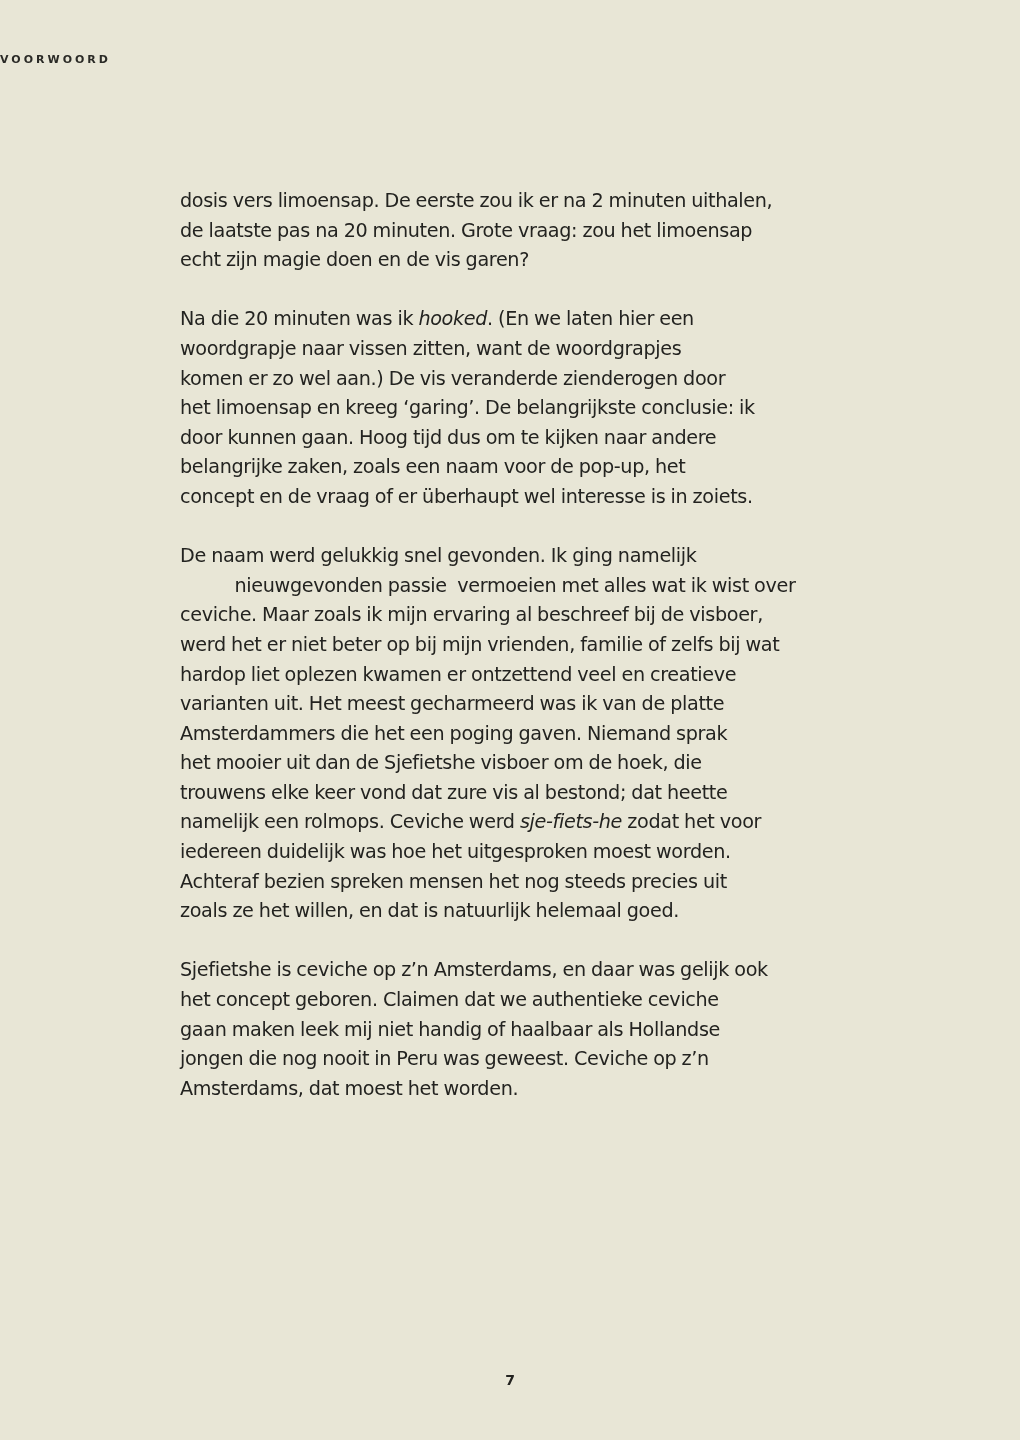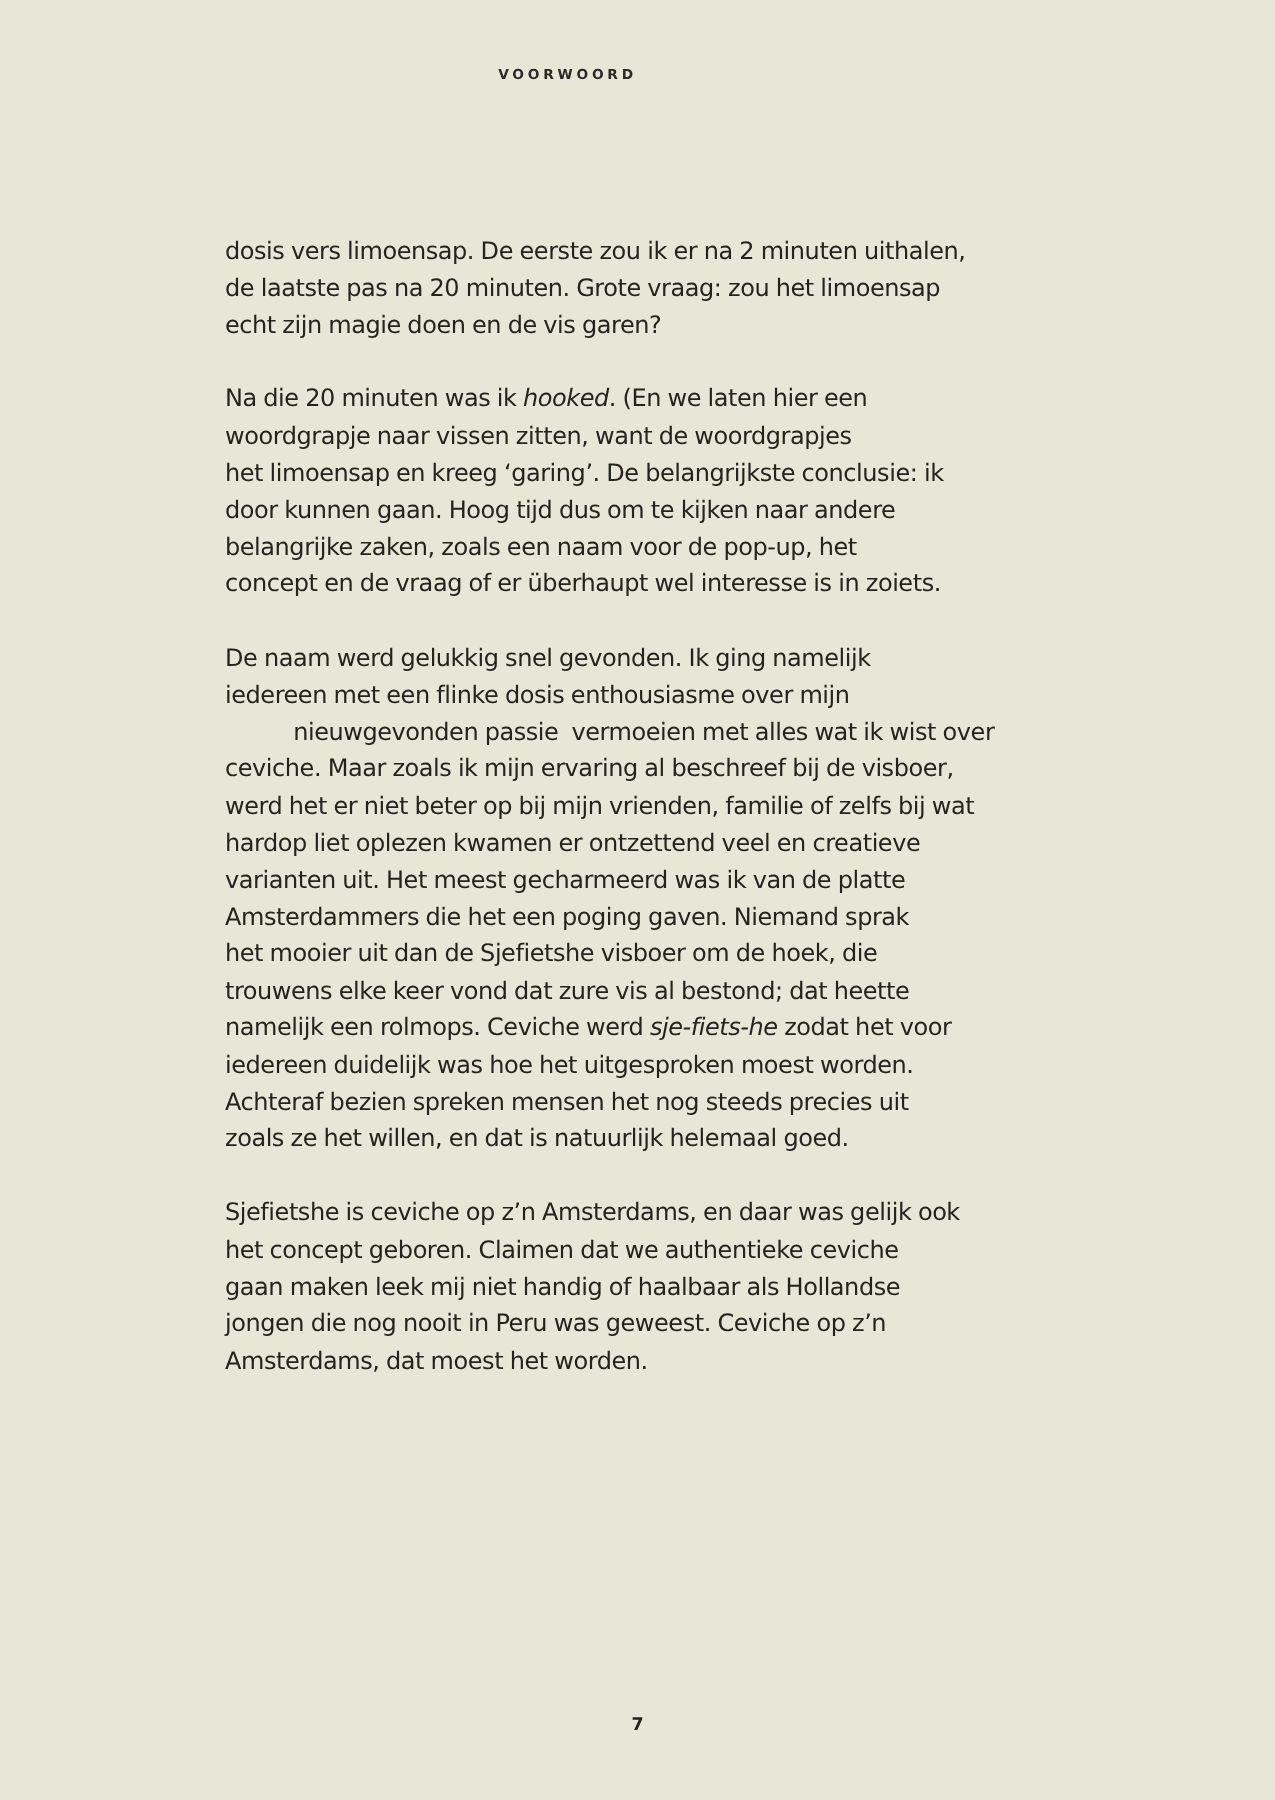--- a/index.html
+++ b/index.html
@@ -13,21 +13,21 @@
       position: relative;
       overflow: hidden;
       color: #232320;
       font-family: "DejaVu Sans", sans-serif;
     }
     .running-header {
       position: absolute;
       top: 53px;
       left: 0;
       width: 908px;
-      text-align: center;
+      text-align: left;
       font-family: "DejaVu Sans", sans-serif;
       font-weight: bold;
       font-size: 11px;
       letter-spacing: 3px;
       color: #2a2a26;
     }
     .body-text {
       position: absolute;
       top: 186px;
       left: 180px;
@@ -69,29 +69,29 @@
 
   <p class="paragraph">
     <span class="line">dosis vers limoensap. De eerste zou ik er na 2 minuten uithalen,</span>
     <span class="line">de laatste pas na 20 minuten. Grote vraag: zou het limoensap</span>
     <span class="line">echt zijn magie doen en de vis garen?</span>
   </p>
 
   <p class="paragraph">
     <span class="line"><span>Na die 20 minuten was ik </span><em>hooked</em><span>. (En we laten hier een</span></span>
     <span class="line">woordgrapje naar vissen zitten, want de woordgrapjes</span>
+    <span class="line">komen er zo wel aan.) De vis veranderde zienderogen door</span>
     <span class="line">het limoensap en kreeg ‘garing’. De belangrijkste conclusie: ik</span>
     <span class="line">door kunnen gaan. Hoog tijd dus om te kijken naar andere</span>
     <span class="line">belangrijke zaken, zoals een naam voor de pop-up, het</span>
     <span class="line">concept en de vraag of er überhaupt wel interesse is in zoiets.</span>
   </p>
 
   <p class="paragraph">
     <span class="line">De naam werd gelukkig snel gevonden. Ik ging namelijk</span>
-    <span class="line">iedereen met een flinke dosis enthousiasme over mijn</span>
     <span class="line" style="white-space: pre; text-align: center;">nieuwgevonden passie  vermoeien met alles wat ik wist over</span>
     <span class="line">ceviche. Maar zoals ik mijn ervaring al beschreef bij de visboer,</span>
     <span class="line">werd het er niet beter op bij mijn vrienden, familie of zelfs bij wat</span>
     <span class="line">hardop liet oplezen kwamen er ontzettend veel en creatieve</span>
     <span class="line">varianten uit. Het meest gecharmeerd was ik van de platte</span>
     <span class="line">Amsterdammers die het een poging gaven. Niemand sprak</span>
     <span class="line">het mooier uit dan de Sjefietshe visboer om de hoek, die</span>
     <span class="line">trouwens elke keer vond dat zure vis al bestond; dat heette</span>
     <span class="line"><span>namelijk een rolmops. Ceviche werd </span><em>sje-fiets-he</em><span> zodat het voor</span></span>
     <span class="line">iedereen duidelijk was hoe het uitgesproken moest worden.</span>

